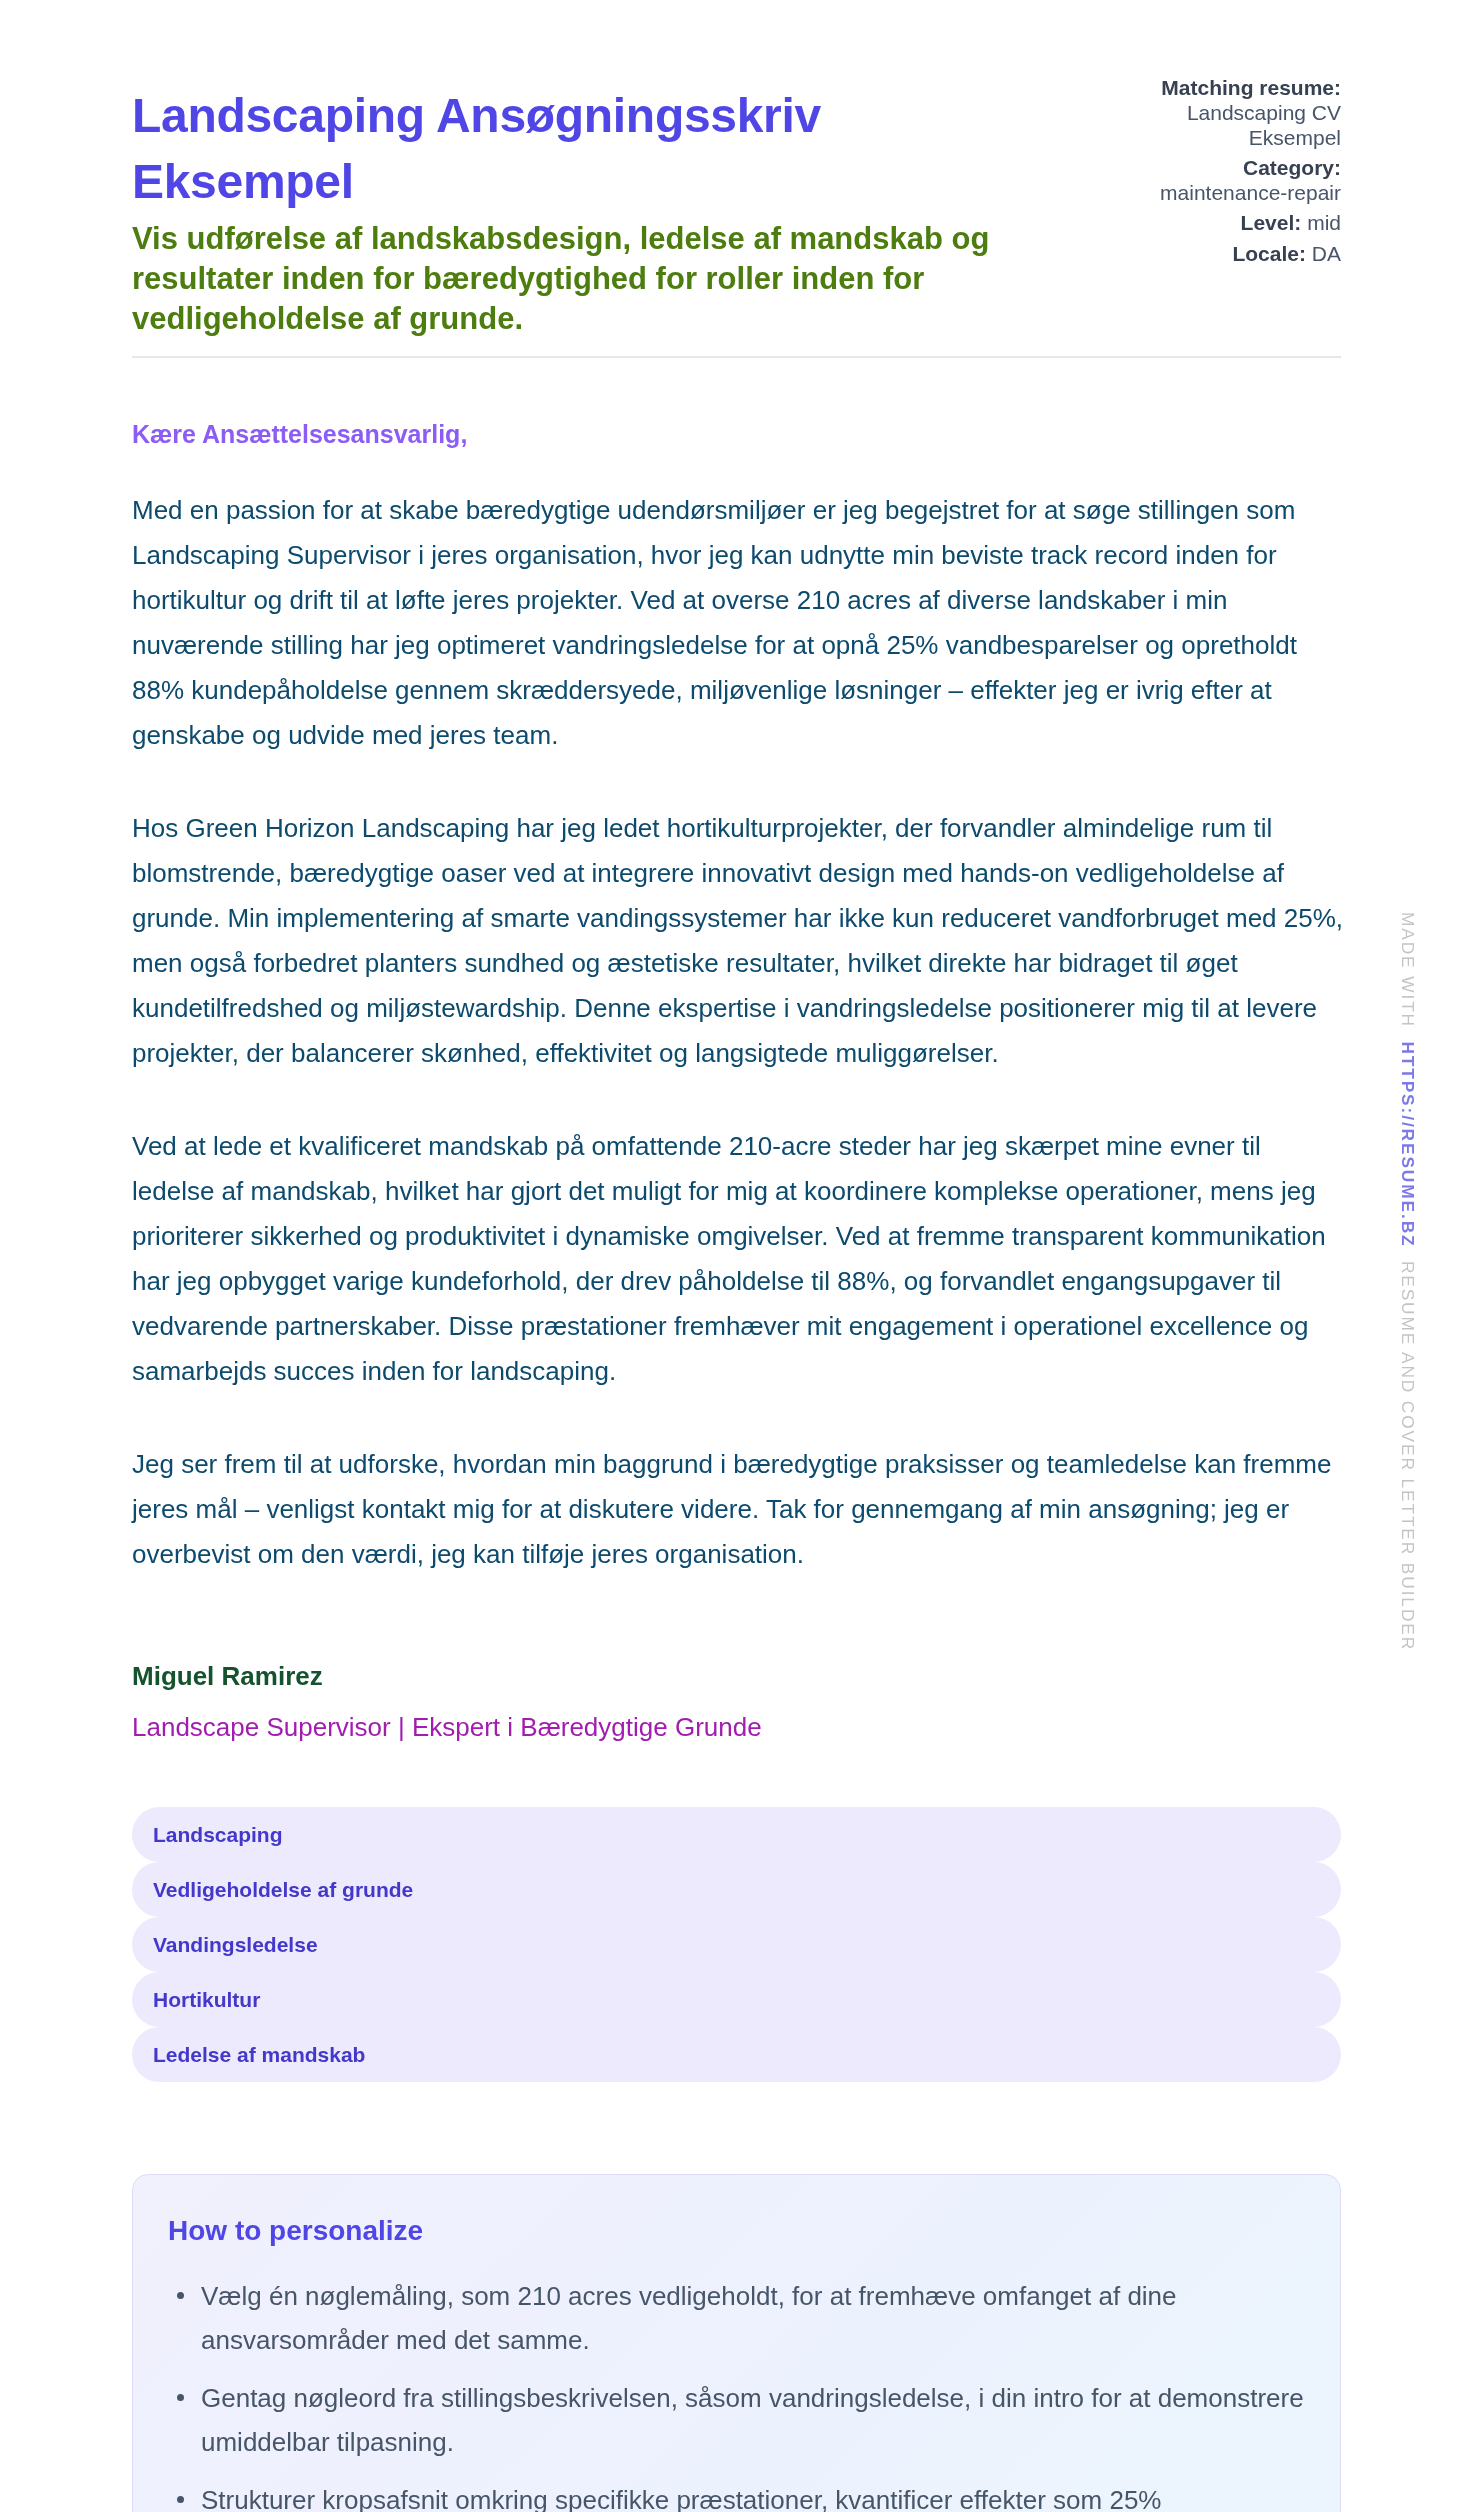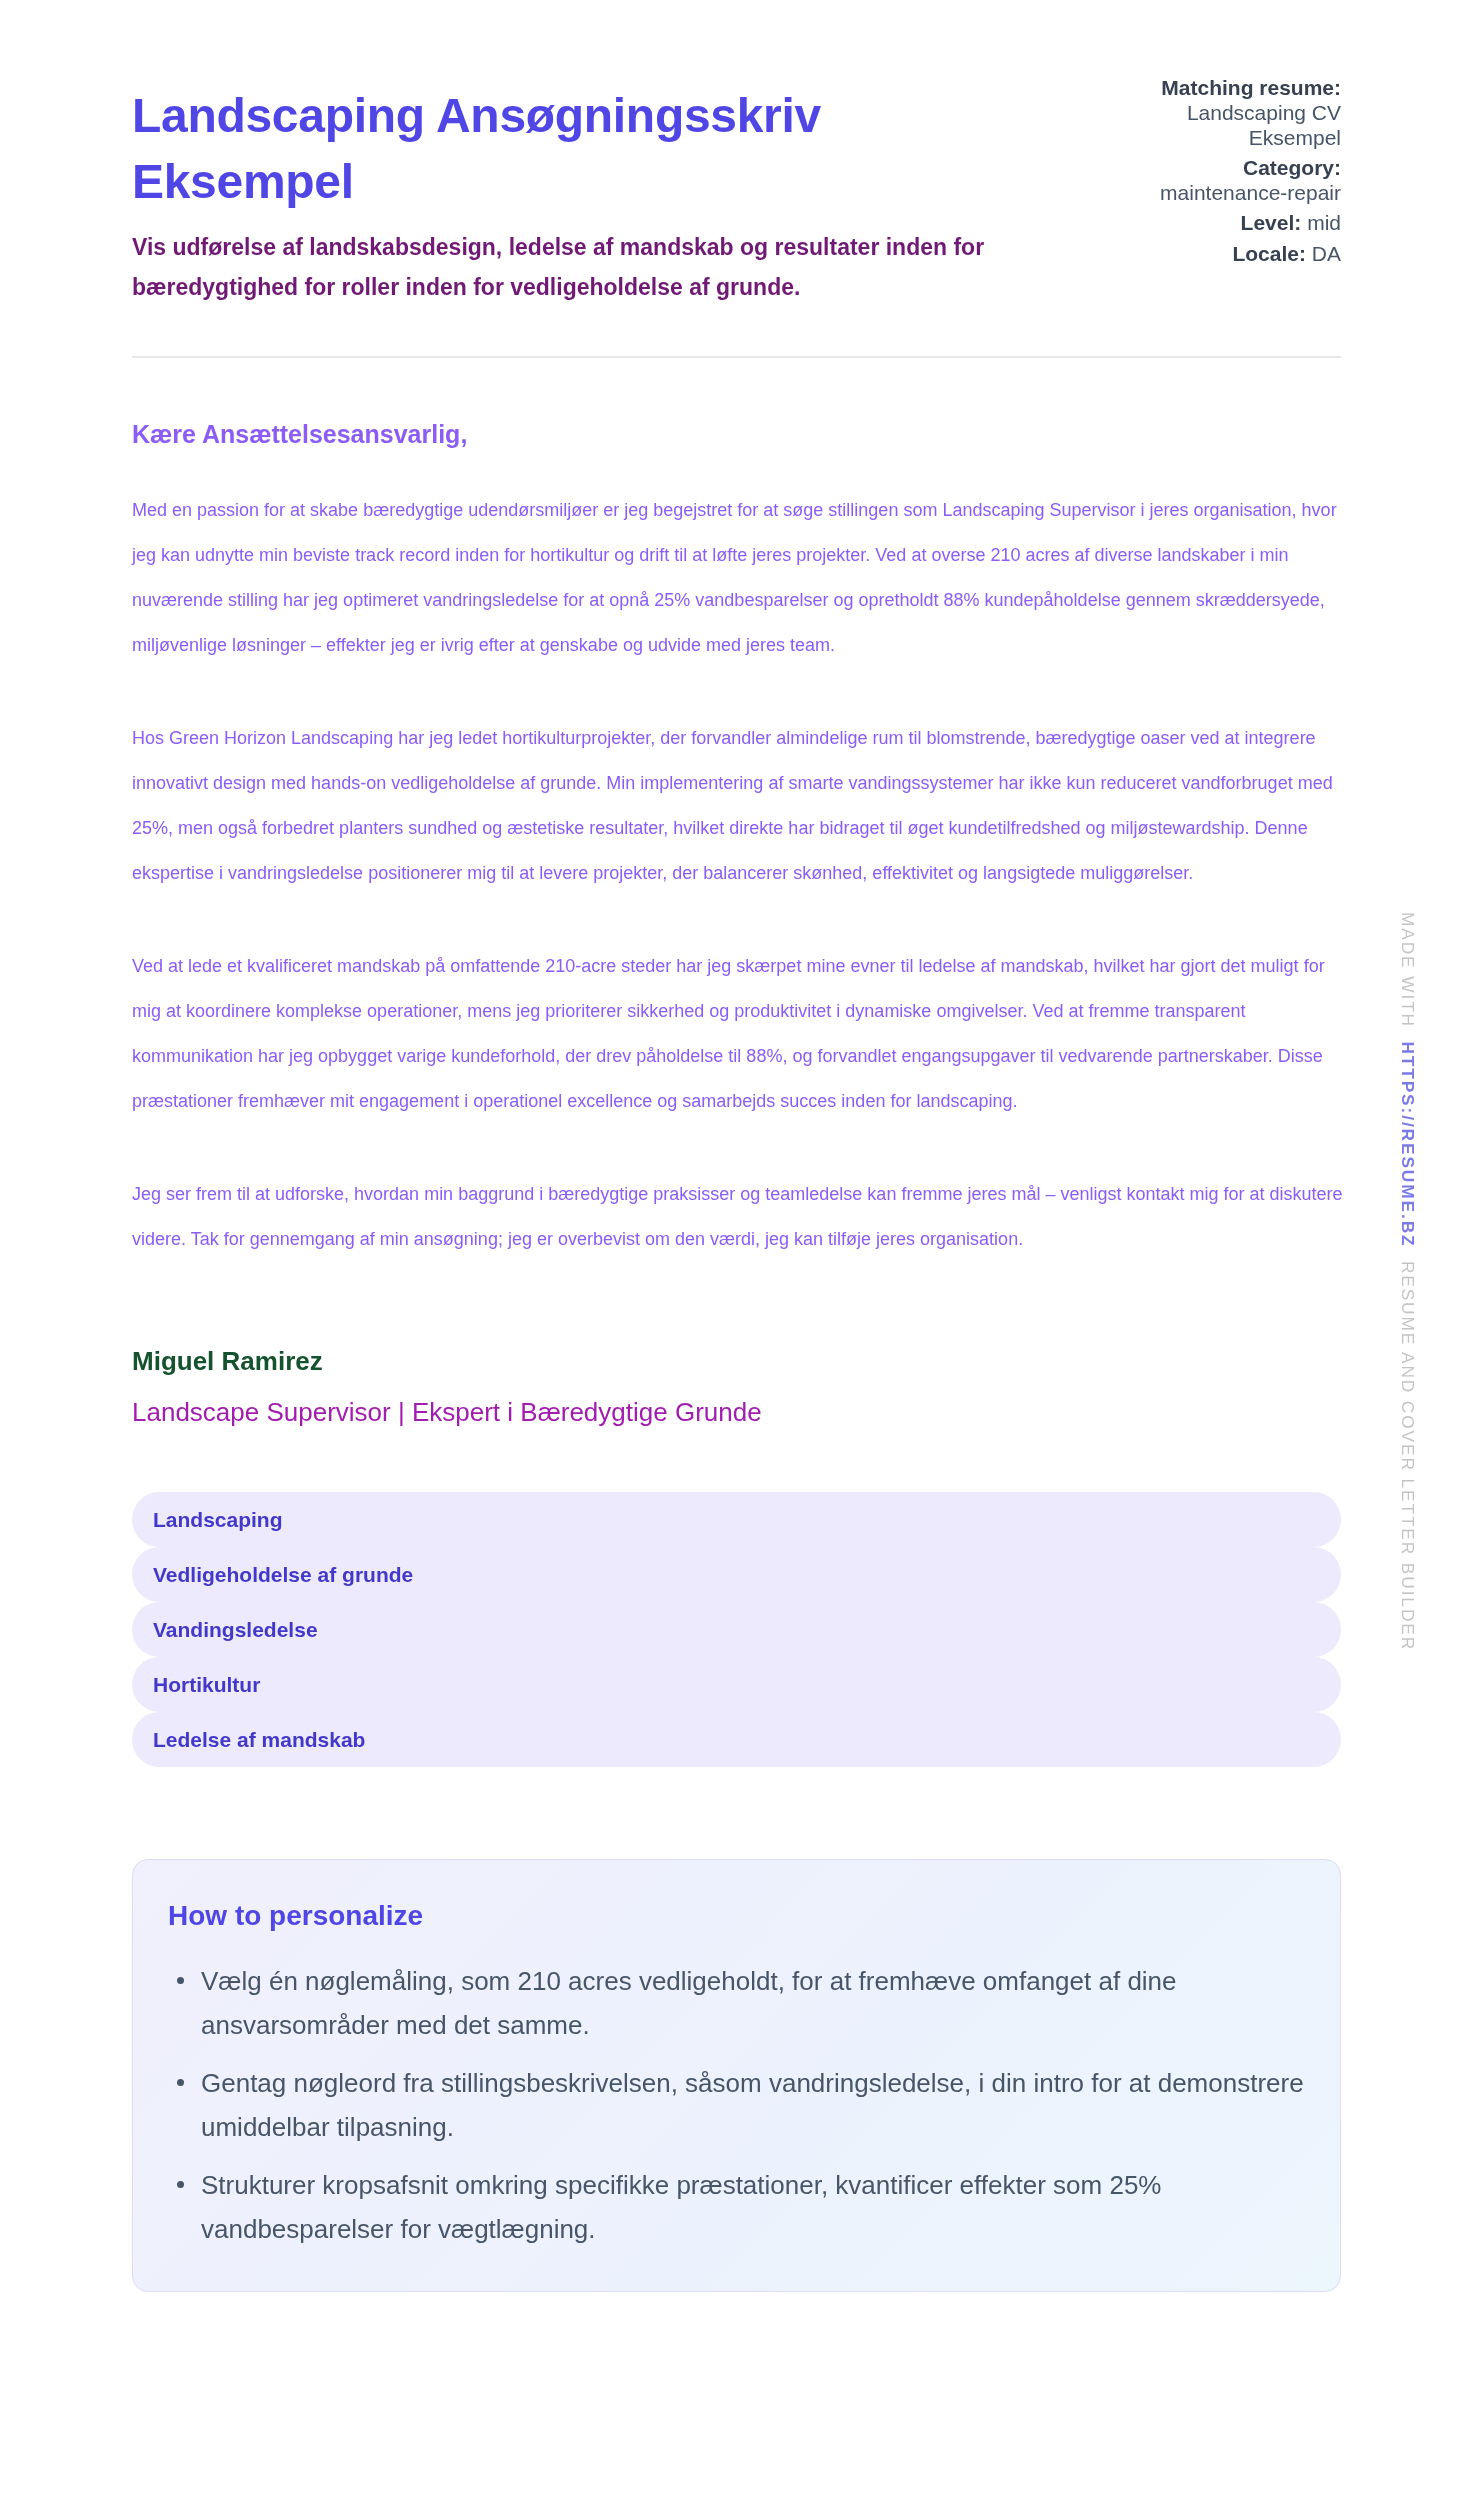--- a/index.html
+++ b/index.html
@@ -30,25 +30,25 @@
     }
     .title {
       font-size: 48px;
       line-height: 66px;
       font-weight: 700;
       color: #4f46e5;
       width: 866px;
       letter-spacing: -0.3px;
     }
     .subtitle {
-      margin-top: 12px;
-      font-size: 23px;
+      margin-top: 4px;
+      font-size: 31px;
       line-height: 40px;
       font-weight: 700;
-      color: #701a75;
+      color: #4d7c0f;
       width: 918px;
     }
     .meta {
       position: absolute;
       right: 0;
       top: 75px;
       text-align: right;
       font-size: 21px;
       line-height: 25px;
       color: #475569;
@@ -58,23 +58,23 @@
     .meta .k { font-weight: 700; color: #374151; }
     .salutation {
       margin-top: 61px;
       font-size: 25px;
       font-weight: 700;
       color: #8b5cf6;
       line-height: 31px;
     }
     .para {
       margin-top: 38px;
-      font-size: 18px;
+      font-size: 26px;
       line-height: 45px;
-      color: #8b5cf6;
+      color: #0c4a6e;
       width: 1212px;
     }
     .para + .para { margin-top: 48px; }
     .signature {
       margin-top: 82px;
     }
     .sig-name {
       font-size: 26px;
       font-weight: 700;
       color: #14532d;

